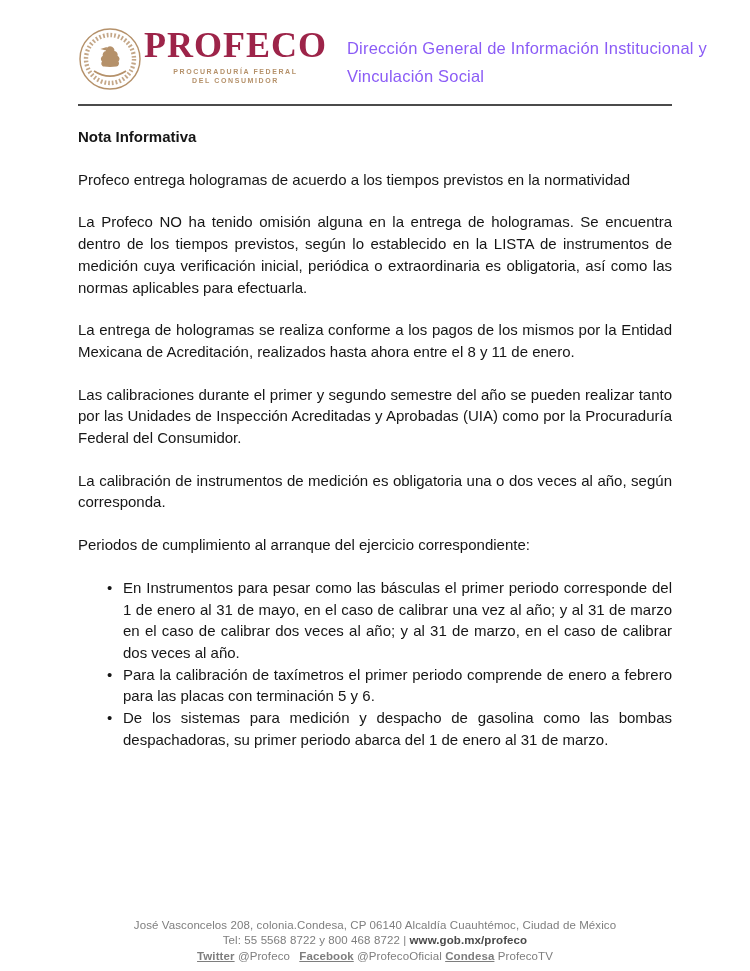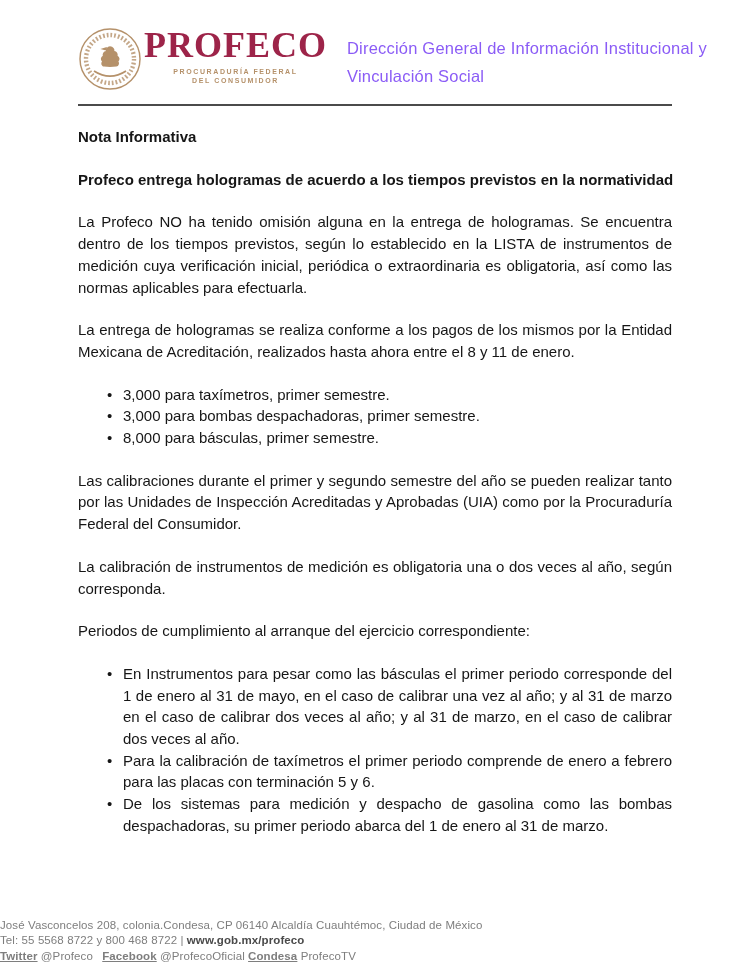--- a/index.html
+++ b/index.html
@@ -71,21 +71,21 @@
   
   .doc-body {
     margin-top: 20px;
     color: #161616;
     font-size: 15px;
     line-height: 21.7px;
     text-align: justify;
   }
   .doc-body p { margin-bottom: 21px; }
   .kicker { font-weight: 700; margin-bottom: 17px; }
-  .doc-title { font-weight: 700; margin-bottom: 25px; white-space: nowrap; }
+  .doc-title { font-weight: 400; margin-bottom: 25px; white-space: nowrap; }
   .lead-gap { margin-top: 2px; }
 
   ul.doc-list {
     list-style: none;
     margin: 21px 0 21px 27px;
     padding: 0;
   }
   ul.doc-list li {
     position: relative;
     padding-left: 18px;
@@ -98,21 +98,21 @@
     top: 0;
     font-size: 15px;
   }
 
   
   .page-footer {
     position: absolute;
     left: 0;
     right: 0;
     bottom: 20px;
-    text-align: left;
+    text-align: center;
     color: #7E7E7E;
     font-size: 11.5px;
     line-height: 15.5px;
     letter-spacing: 0.1px;
   }
   .page-footer .site {
     font-weight: 700;
     color: #4A4A4A;
   }
   .page-footer a.soc-link {
@@ -155,25 +155,20 @@
 
   <hr class="rule">
 
   <main class="doc-body">
     <p class="kicker">Nota Informativa</p>
     <p class="doc-title">Profeco entrega hologramas de acuerdo a los tiempos previstos en la normatividad</p>
 
     <p class="lead-gap">La Profeco NO ha tenido omisión alguna en la entrega de hologramas. Se encuentra dentro de los tiempos previstos, según lo establecido en la LISTA de instrumentos de medición cuya verificación inicial, periódica o extraordinaria es obligatoria, así como las normas aplicables para efectuarla.</p>
     <p>La entrega de hologramas se realiza conforme a los pagos de los mismos por la Entidad Mexicana de Acreditación, realizados hasta ahora entre el 8 y 11 de enero.</p>
 
-    <ul class="doc-list">
-      <li>3,000 para taxímetros, primer semestre.</li>
-      <li>3,000 para bombas despachadoras, primer semestre.</li>
-      <li>8,000 para básculas, primer semestre.</li>
-    </ul>
 
     <p>Las calibraciones durante el primer y segundo semestre del año se pueden realizar tanto por las Unidades de Inspección Acreditadas y Aprobadas (UIA) como por la Procuraduría Federal del Consumidor.</p>
     <p>La calibración de instrumentos de medición es obligatoria una o dos veces al año, según corresponda.</p>
     <p>Periodos de cumplimiento al arranque del ejercicio correspondiente:</p>
 
     <ul class="doc-list">
       <li>En Instrumentos para pesar como las básculas el primer periodo corresponde del 1 de enero al 31 de mayo, en el caso de calibrar una vez al año; y al 31 de marzo en el caso de calibrar dos veces al año; y al 31 de marzo, en el caso de calibrar dos veces al año.</li>
       <li>Para la calibración de taxímetros el primer periodo comprende de enero a febrero para las placas con terminación 5 y 6.</li>
       <li>De los sistemas para medición y despacho de gasolina como las bombas despachadoras, su primer periodo abarca del 1 de enero al 31 de marzo.</li>
     </ul>

